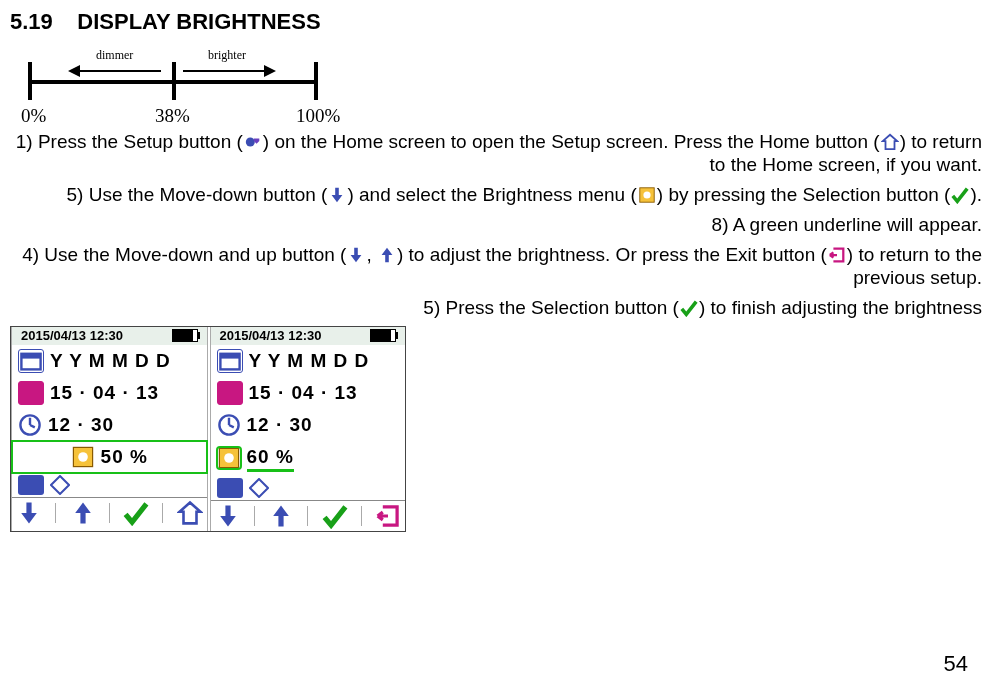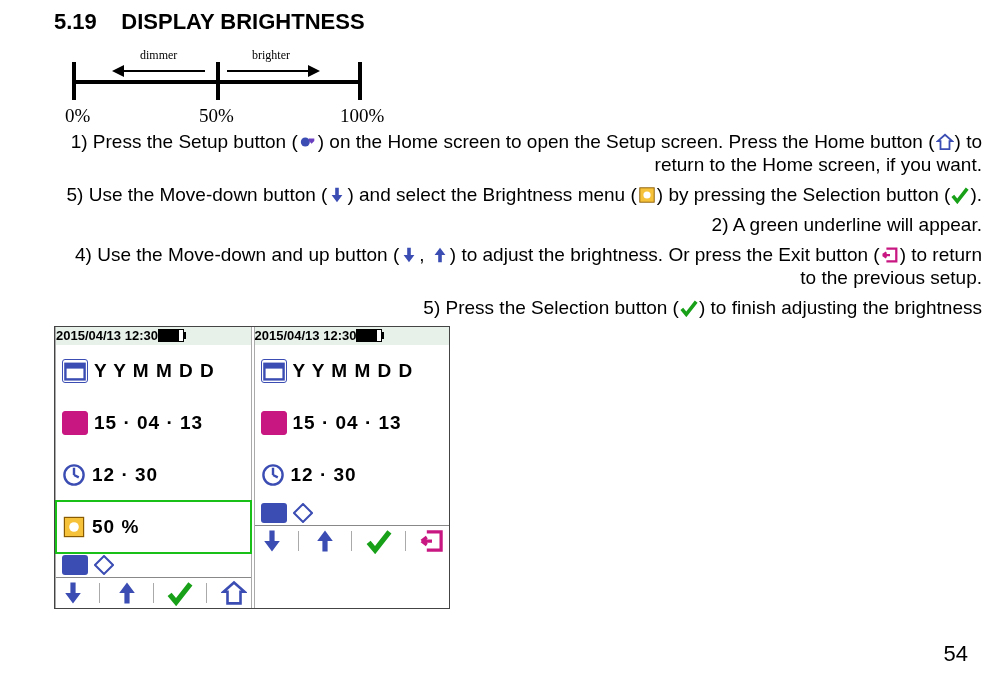--- a/index.html
+++ b/index.html
@@ -92,45 +92,45 @@
   .shot {
     width: 195px;
     font-family: Arial, sans-serif;
     font-size: 13px;
     border-right: 1px solid #aaa;
     border-left: 1px solid #aaa;
     background: #fff;
   }
   .shot:last-child { border-right: none; }
   .shot .topbar {
-    display: flex; justify-content: flex-start; align-items: center;
-    background: #e8f0ea; padding: 1px 0; font-weight: bold; font-size: 13px;
+    display: flex; justify-content: space-between; align-items: center;
+    background: #e8f0ea; padding: 1px 9px; font-weight: bold; font-size: 13px;
   }
   .battery {
     display: inline-block; width: 24px; height: 11px;
     border: 1px solid #000; position: relative;
     background: linear-gradient(to right,#000 0 85%, #fff 85% 100%);
   }
   .battery::after { content:''; position:absolute; right:-3px; top:2px; width:2px; height:7px; background:#000; }
   .shot .row {
     display: flex; align-items: center; gap: 6px;
-    padding: 14px 6px;
+    padding: 4px 6px;
     font-family: Arial, sans-serif;
     font-weight: 800;
     font-size: 19px;
     letter-spacing: 1px;
   }
   .shot .row .icon {
     width: 24px; height: 22px; display:inline-flex;
     align-items:center; justify-content:center;
     border:1px solid #3b4db3; border-radius:3px;
     font-size:12px; color:#3b4db3;
   }
   .shot .row .icon.noborder { border:none; }
-  .shot .highlight { outline: 2px solid #18c018; outline-offset:-1px; }
+  .shot .highlight { outline: 2px solid #18c018; outline-offset:-1px;justify-content:center; }
   .shot .bed-row { padding: 2px 6px; display:flex; gap:6px; }
   .shot .bed {
     width:26px; height:20px; background:#3b4db3; border-radius:3px;
   }
   .shot .diamond {
     width:20px; height:20px;
     display:inline-flex; align-items:center; justify-content:center;
   }
   .shot .navbar {
     display:flex; justify-content:space-between; align-items:center;
@@ -143,44 +143,44 @@
 
   .figcap {
     font-size: 18px;
     font-weight: bold;
     margin: 4px 0 0 46px;
   }
 
   .pagenum {
     position: absolute;
     right: 14px;
-    bottom: 20px;
+    bottom: 10px;
     font-size: 22px;
   }
-  .page-wrapper { position: relative; height: 679px; margin-left: 44px; }
+  .page-wrapper { position: relative; height: 679px; }
 </style>
 </head>
 <body>
 <div class="page-wrapper">
 
 <h2 class="section-title">
   <span>5.19</span>&nbsp;&nbsp;&nbsp;&nbsp;<span>DISPLAY BRIGHTNESS</span>
 </h2>
 
 <div class="scale">
   <span class="arrowword aw1">dimmer</span>
   <span class="arrowword aw2">brighter</span>
   <div class="arrow-left"></div>
   <div class="arrow-right"></div>
   <div class="line"></div>
   <div class="tick t0"></div>
   <div class="tick t50"></div>
   <div class="tick t100"></div>
   <span class="lbl l0">0%</span>
-  <span class="lbl l50">50%</span>
+  <span class="lbl l50">38%</span>
   <span class="lbl l100">100%</span>
 </div>
 
 <div class="steps">
 
   <p class="step">
     <span>1) Press the Setup button (</span><span class="inline-icon">
           <svg viewBox="0 0 20 20">
             <circle cx="7" cy="10" r="5" class="blue"></circle>
             <path d="M11 6 l6 0 l0 3 l-3 3 l-3 -3 z" class="purple"></path>
@@ -202,21 +202,21 @@
             <rect x="2" y="2" width="16" height="16" fill="#f6c23a" stroke="#8a5a00"></rect>
             <circle cx="10" cy="10" r="4" fill="#fff"></circle>
           </svg>
         </span><span>) by pressing the Selection button (</span><span class="inline-icon">
           <svg viewBox="0 0 20 20">
             <path d="M2 11 l5 6 l11 -14" fill="none" stroke="#18a018" stroke-width="4"></path>
           </svg>
         </span><span>).</span>
   </p>
 
-  <p class="step">2) A green underline will appear.</p>
+  <p class="step">8) A green underline will appear.</p>
 
   <p class="step">
     <span>4) Use the Move-down and up button (</span><span class="inline-icon">
           <svg viewBox="0 0 20 20">
             <path d="M8 2 h4 v8 h4 l-6 8 l-6 -8 h4 z" class="blue"></path>
           </svg>
         </span><span>, </span><span class="inline-icon">
           <svg viewBox="0 0 20 20">
             <path d="M8 18 h4 v-8 h4 l-6 -8 l-6 8 h4 z" class="blue"></path>
           </svg>
@@ -331,20 +331,29 @@
     </div>
     <div class="row">
       <span class="icon noborder">
             <svg viewBox="0 0 20 20">
               <circle cx="10" cy="10" r="8" fill="none" stroke="#3b4db3" stroke-width="2"></circle>
               <path d="M10 10 L10 4 M10 10 L14 12" stroke="#3b4db3" stroke-width="2"></path>
             </svg>
           </span>
       <span>12 · 30</span>
     </div>
+    <div class="row">
+      <span class="icon noborder highlight">
+            <svg viewBox="0 0 20 20">
+              <rect x="2" y="2" width="16" height="16" fill="#f6c23a" stroke="#8a5a00"></rect>
+              <circle cx="10" cy="10" r="4" fill="#fff"></circle>
+            </svg>
+          </span>
+      <span style="border-bottom:3px solid #18c018;">60 %</span>
+    </div>
     <div class="bed-row">
       <span class="bed"></span>
       <span class="diamond">
             <svg viewBox="0 0 20 20">
               <path d="M10 1 L19 10 L10 19 L1 10 Z" fill="none" stroke="#3b4db3" stroke-width="2"></path>
             </svg>
           </span>
     </div>
     <div class="navbar">
       <span class="nav-icon">

